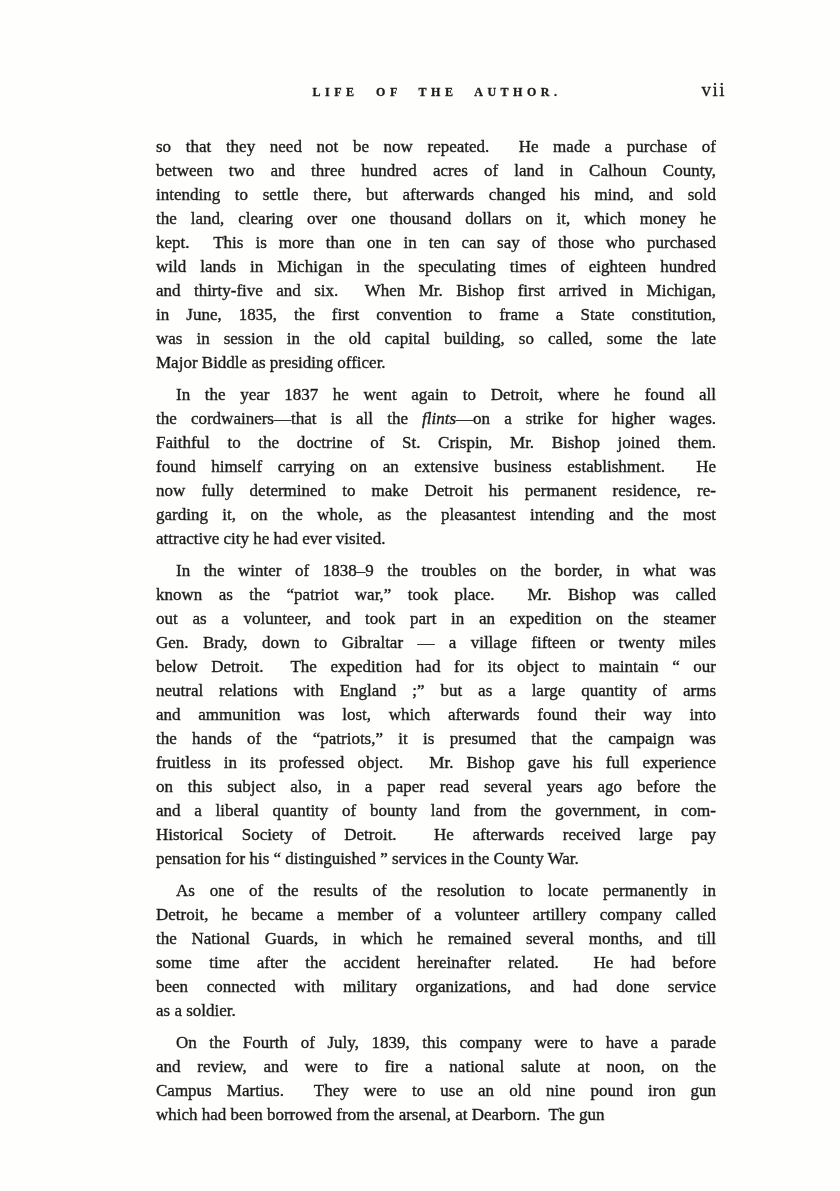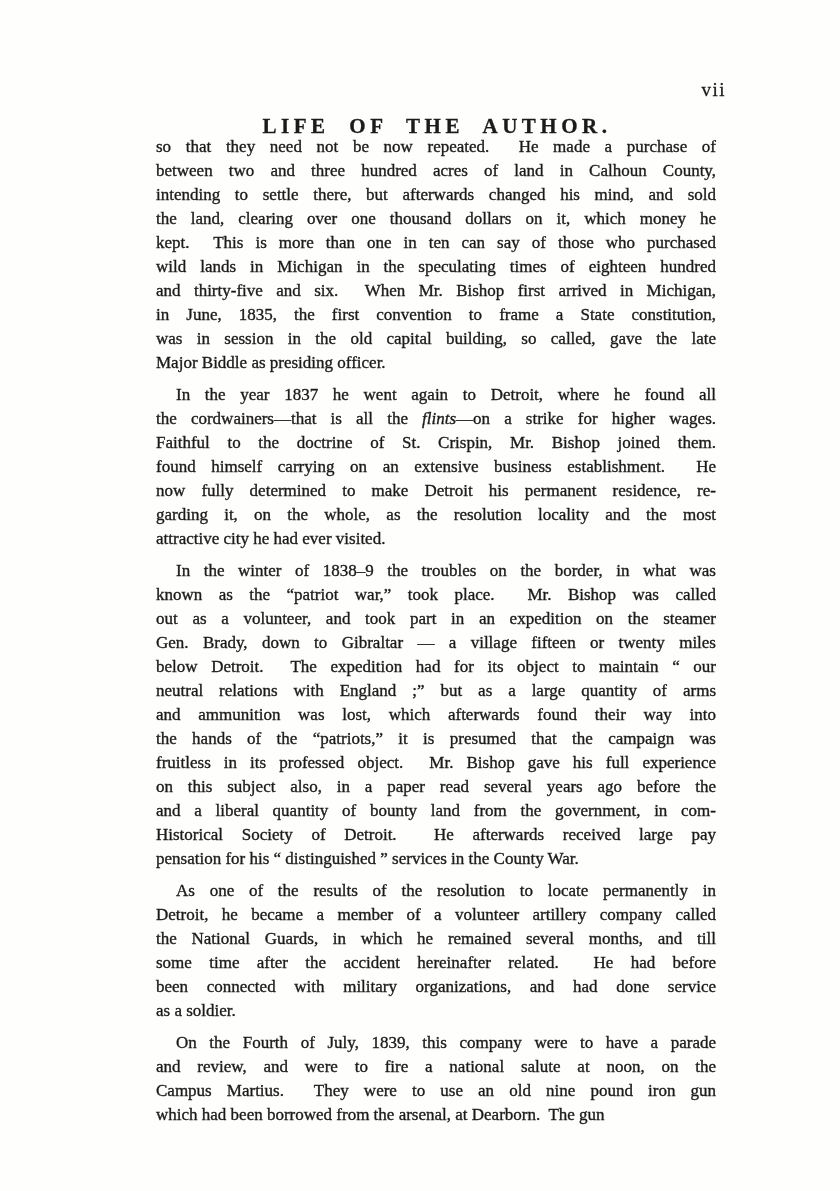--- a/index.html
+++ b/index.html
@@ -20,26 +20,25 @@
   .running-head {
     position: absolute;
     left: 148px;
     top: 82px;
     width: 578px;
     height: 20px;
   }
   .head-title {
     display: block;
     text-align: center;
-    font-size: 21px;
+    font-size: 12px;
     font-weight: 700;
     letter-spacing: 4.5px;
     word-spacing: 10px;
     line-height: 20px;
-    margin-top: 34px;
     -webkit-text-stroke: 0.3px currentColor;
   }
   .page-number {
     position: absolute;
     right: 0;
     top: -2px;
     font-size: 19px;
     font-weight: 400;
     letter-spacing: 1.5px;
     line-height: 20px;
@@ -75,30 +74,30 @@
   <div class="body-text">
       <div class="paragraph">
         <div class="line">so that they need not be now repeated.&nbsp; He made a purchase of</div>
         <div class="line">between two and three hundred acres of land in Calhoun County,</div>
         <div class="line">intending to settle there, but afterwards changed his mind, and sold</div>
         <div class="line">the land, clearing over one thousand dollars on it, which money he</div>
         <div class="line">kept.&nbsp; This is more than one in ten can say of those who purchased</div>
         <div class="line">wild lands in Michigan in the speculating times of eighteen hundred</div>
         <div class="line">and thirty-five and six.&nbsp; When Mr. Bishop first arrived in Michigan,</div>
         <div class="line">in June, 1835, the first convention to frame a State constitution,</div>
-        <div class="line">was in session in the old capital building, so called, gave the late</div>
+        <div class="line">was in session in the old capital building, so called, some the late</div>
         <div class="line para-end">Major Biddle as presiding officer.</div>
       </div>
       <div class="paragraph">
         <div class="line para-start">In the year 1837 he went again to Detroit, where he found all</div>
         <div class="line">the cordwainers—that is all the <i>flints</i>—on a strike for higher wages.</div>
         <div class="line">Faithful to the doctrine of St. Crispin, Mr. Bishop joined them.</div>
         <div class="line">found himself carrying on an extensive business establishment.&nbsp; He</div>
         <div class="line">now fully determined to make Detroit his permanent residence, re-</div>
-        <div class="line">garding it, on the whole, as the resolution locality and the most</div>
+        <div class="line">garding it, on the whole, as the pleasantest intending and the most</div>
         <div class="line para-end">attractive city he had ever visited.</div>
       </div>
       <div class="paragraph">
         <div class="line para-start">In the winter of 1838–9 the troubles on the border, in what was</div>
         <div class="line">known as the “patriot war,” took place.&nbsp; Mr. Bishop was called</div>
         <div class="line">out as a volunteer, and took part in an expedition on the steamer</div>
         <div class="line">Gen. Brady, down to Gibraltar — a village fifteen or twenty miles</div>
         <div class="line">below Detroit.&nbsp; The expedition had for its object to maintain “ our</div>
         <div class="line">neutral relations with England ;” but as a large quantity of arms</div>
         <div class="line">and ammunition was lost, which afterwards found their way into</div>

